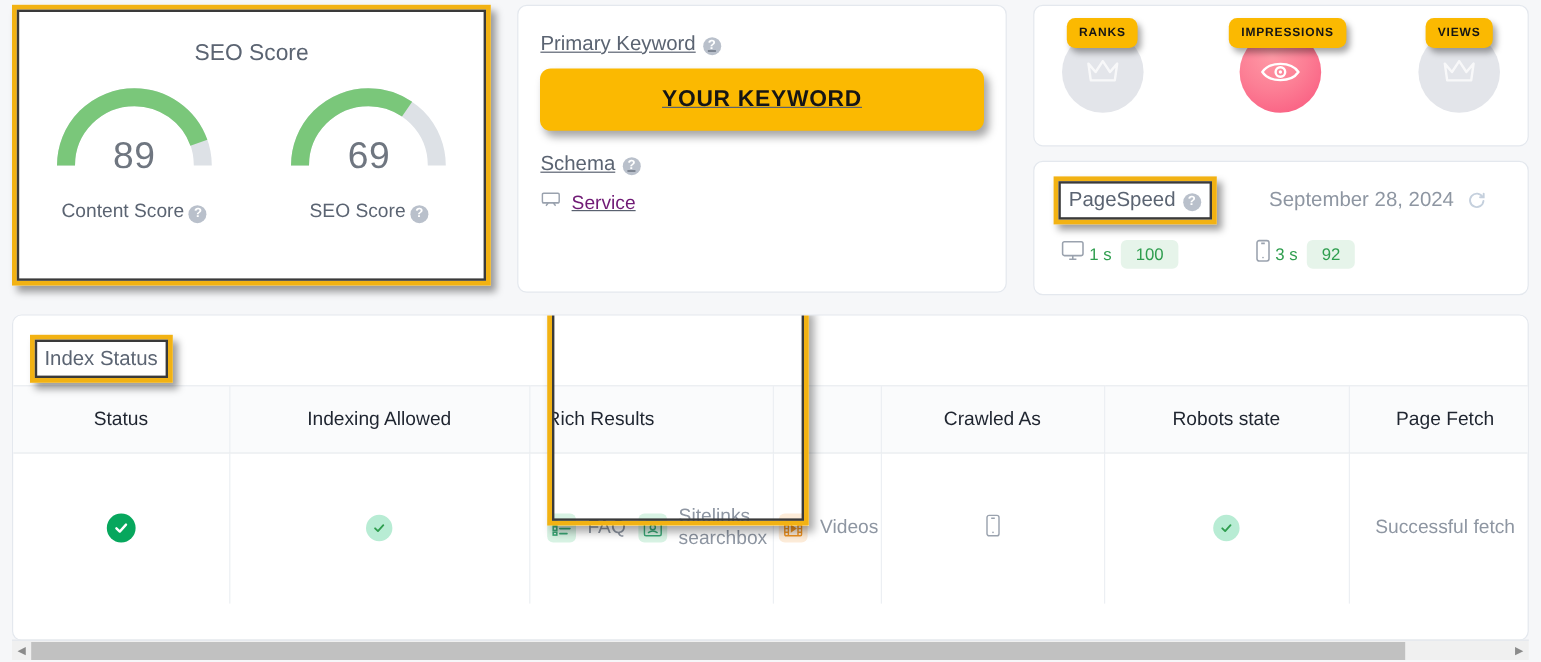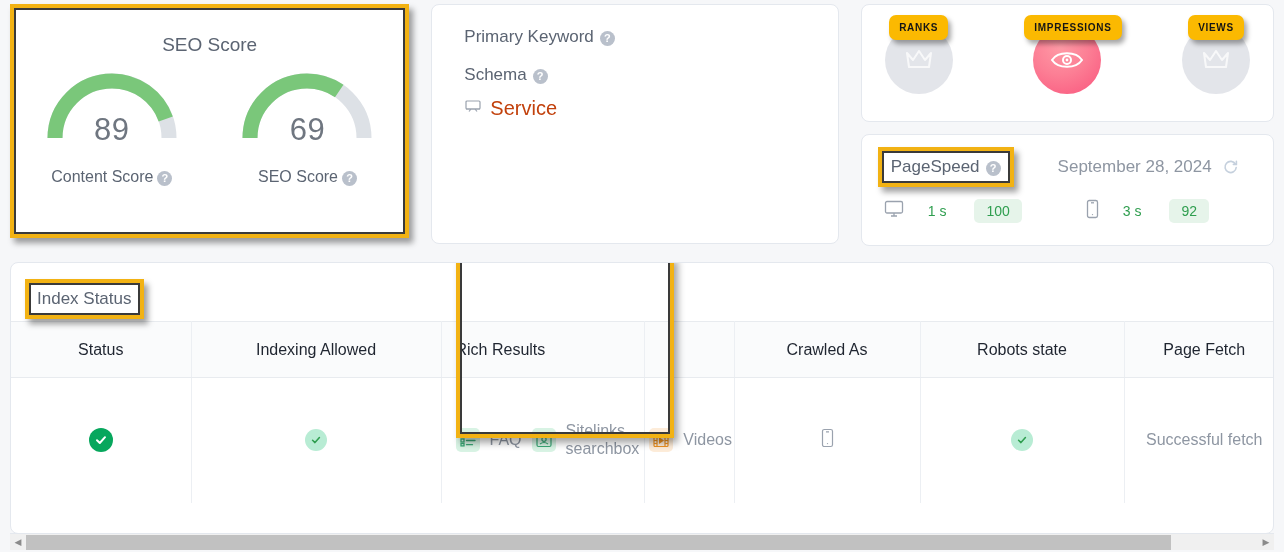--- a/index.html
+++ b/index.html
@@ -50,31 +50,31 @@
 
   
   .help {
     display:inline-flex; align-items:center; justify-content:center;
     width:15px; height:15px; border-radius:50%;
     background:#b9c0cb; color:#fff; font-size:11px; font-weight:bold;
     line-height:1; position:relative; top:1px;
   }
 
   
-  .kw-card { width:408px; height:240px; padding:22px 18px 0 32px; }
+  .kw-card { width:408px; height:240px; padding:22px 18px 0 18px;text-decoration:underline; }
   .kw-heading { font-size:17px; color:#5b6472; display:flex; align-items:center; gap:6px; }
   .kw-pill {
     margin-top:10px; height:52px; border-radius:9px;
     background:#fbb901; color:#151515;
     font-size:19px; font-weight:bold; letter-spacing:.6px;
     display:flex; align-items:center; justify-content:center;
     box-shadow:4px 5px 7px rgba(0,0,0,.35);
   }
   .schema-heading { font-size:17px; color:#5b6472; display:flex; align-items:center; gap:6px; margin-top:18px; }
-  .schema-item { display:flex; align-items:center; gap:8px; margin-top:12px; font-size:20px; color:#c2410c; }
+  .schema-item { display:flex; align-items:center; gap:8px; margin-top:12px; font-size:16px; color:#701a75; }
 
   
   .right-col { display:flex; flex-direction:column; gap:12px; width:414px; }
   .metrics-card { height:118px; padding:10px 14px 0 14px; display:flex; justify-content:space-between; }
   .metric { width:86px; position:relative; text-align:center; }
   .metric-badge {
     position:relative; z-index:2; display:inline-block;
     background:#fbb901; color:#151515;
     font-size:10px; font-weight:bold; letter-spacing:.7px;
     padding:7px 10px; border-radius:7px;
@@ -93,21 +93,21 @@
   
   .ps-card { height:112px; padding:12px 16px; }
   .ps-row1 { display:flex; align-items:center; }
   .ps-title {
     display:inline-flex; align-items:center; gap:6px;
     font-size:17px; color:#5b6472; padding:6px 9px;
   }
   .ps-date { font-size:17px; color:#8e96a2; margin-left:44px; }
   .ps-refresh { margin-left:10px; display:inline-flex; }
   .ps-row2 { display:flex; align-items:center; margin-top:12px; padding-left:6px; }
-  .ps-metric { display:flex; align-items:center; gap:24px; }
+  .ps-metric { display:flex; align-items:center; gap:4px; }
   .ps-metric .t { color:#2f9e4f; font-size:14px; }
   .ps-score {
     background:#e6f4ea; color:#2f9e4f; font-size:14px;
     padding:4px 12px; border-radius:5px; margin-left:4px;text-align:right;
   }
   .ps-gap { width:64px; }
 
   
   .index-panel {
     margin:14px 10px 0 10px; background:#fff;
@@ -213,20 +213,21 @@
       </div>
 
     </div>
   </div>
 
   <div class="card kw-card">
     <div class="kw-heading">
       <span>Primary Keyword</span>
       <span class="help">?</span>
     </div>
+    <div class="kw-pill">YOUR KEYWORD</div>
     <div class="schema-heading">
       <span>Schema</span>
       <span class="help">?</span>
     </div>
     <div class="schema-item">
       <span>
         <svg width="18" height="16" viewBox="0 0 18 16" fill="none" stroke="#9aa2ae" stroke-width="1.2">
           <rect x="2" y="2" width="14" height="8" rx="1"></rect>
           <path d="M5 12.5 L7 10 M13 12.5 L11 10 M2 10 H16"></path>
         </svg>

